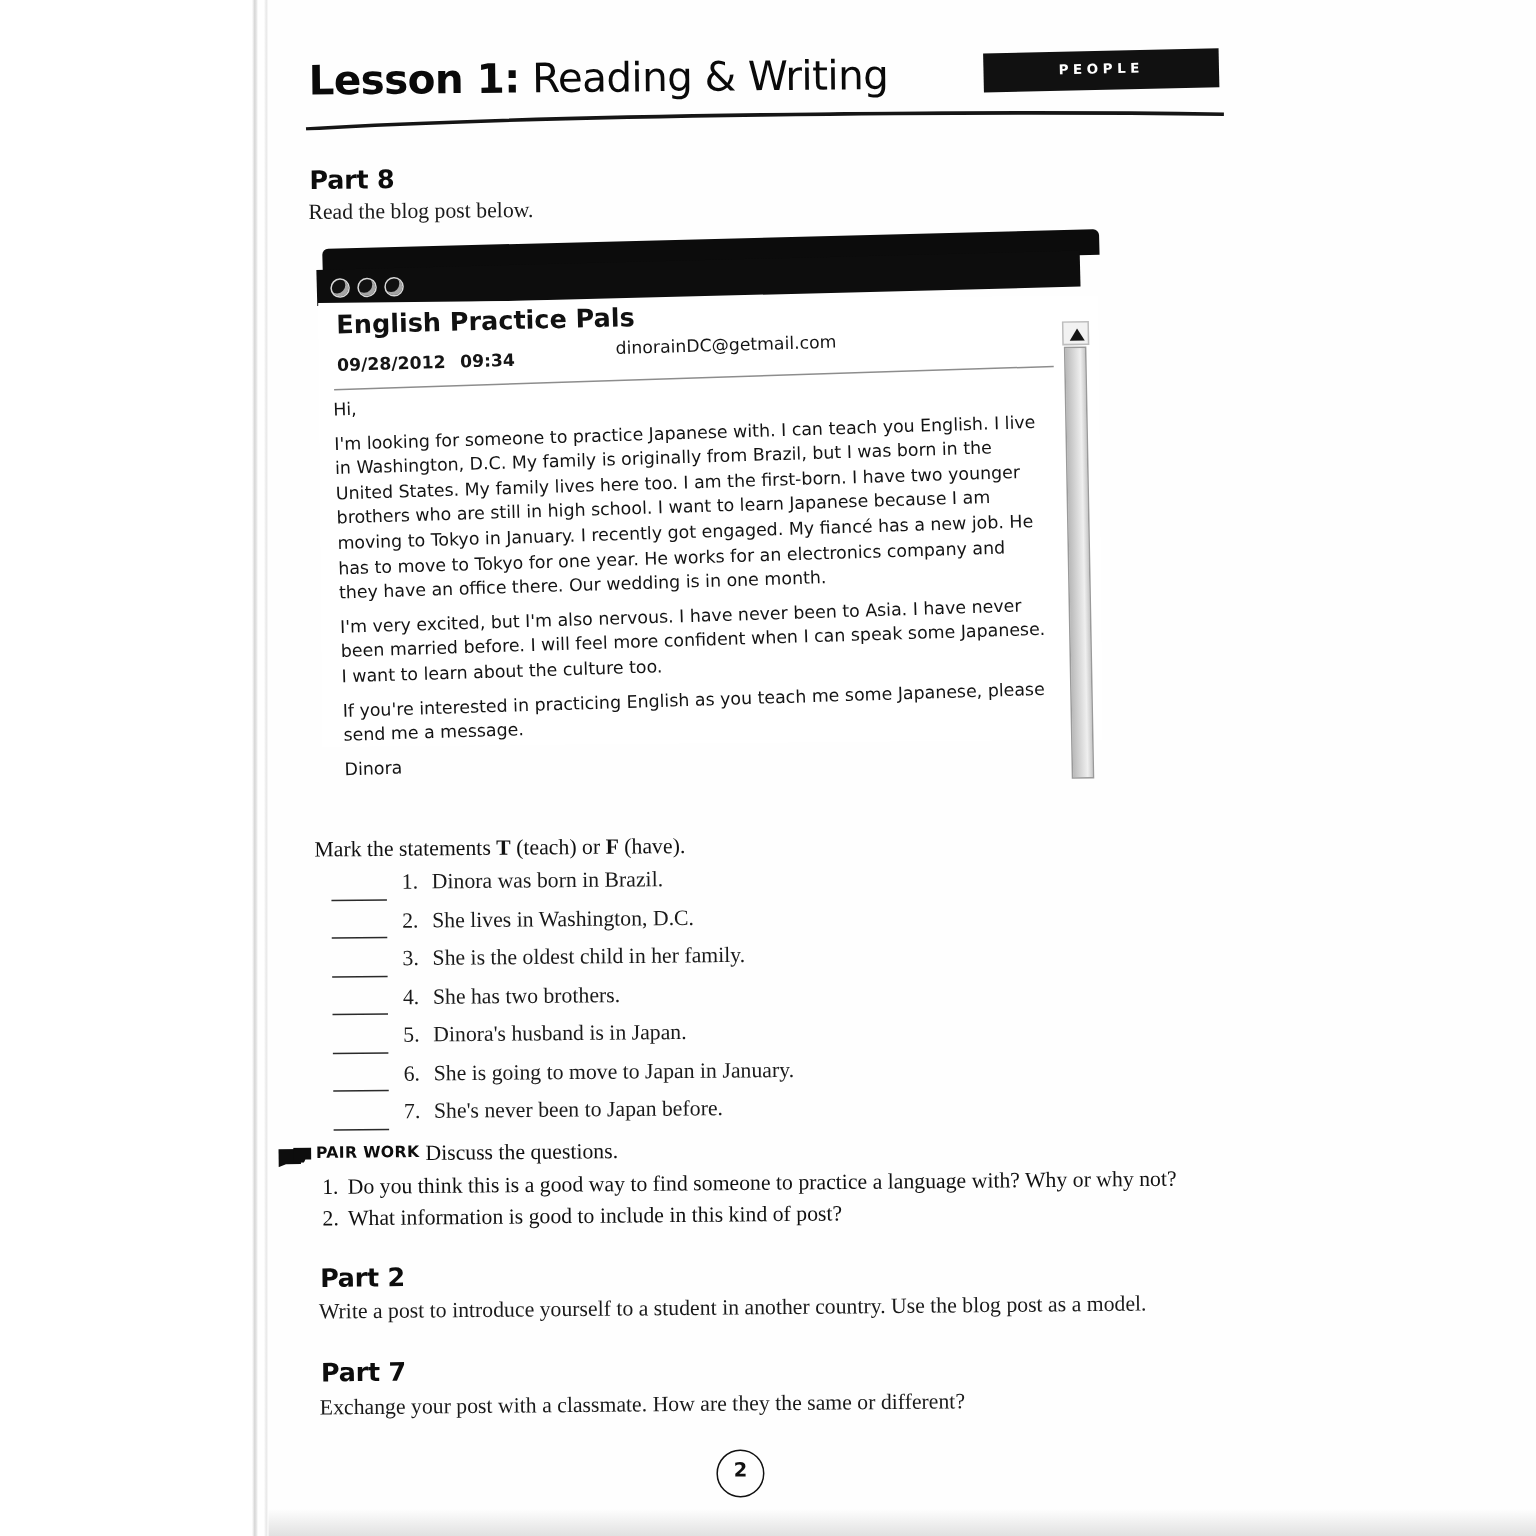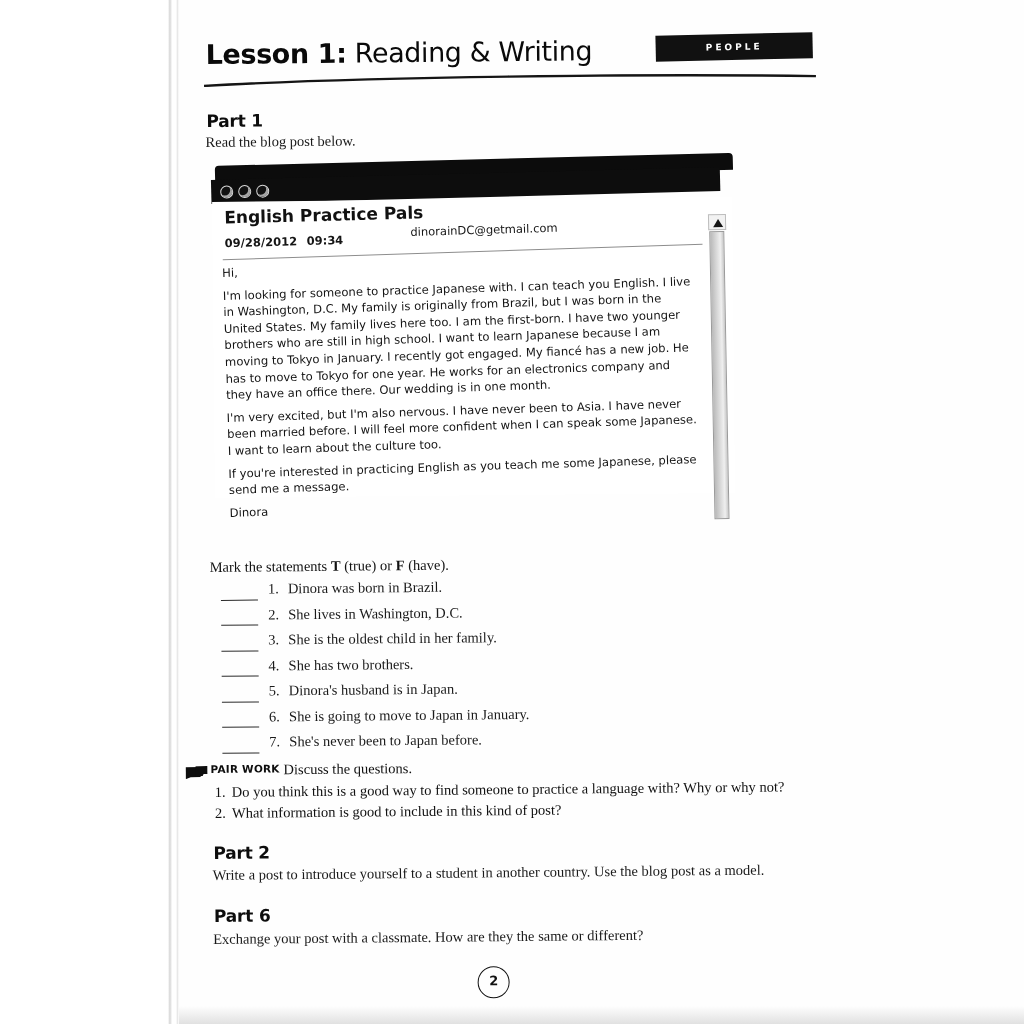--- a/index.html
+++ b/index.html
@@ -330,21 +330,21 @@
     <div class="head-rule">
       <svg width="616" height="9" viewBox="0 0 616 9">
         <path d="M2,8 C160,0 450,0 614,4" stroke="#151515" stroke-width="2.4" fill="none"></path>
       </svg>
     </div>
 
     <div class="people-tab">
       <span>PEOPLE</span>
     </div>
 
-    <div class="part-head" style="left:210px; top:108px;">Part 1</div>
+    <div class="part-head" style="left:210px; top:108px;">Part 8</div>
     <div class="body-line" style="left:209px; top:131px;">Read the blog post below.</div>
 
     <div class="blog-window">
       <div class="blog-topbar"></div>
       <div class="blog-chrome">
         <span class="dot d1"></span>
         <span class="dot d2"></span>
         <span class="dot d3"></span>
       </div>
 
@@ -369,21 +369,21 @@
         <div class="scrollbar">
           <div class="sb-arrow">
               <i></i>
             </div>
           <div class="sb-track"></div>
         </div>
       </div>
     </div>
 
     <div class="tf-intro">
-      <span>Mark the statements </span><b>T</b><span> (true) or </span><b>F</b><span> (have).</span>
+      <span>Mark the statements </span><b>T</b><span> (teach) or </span><b>F</b><span> (have).</span>
     </div>
 
     <div class="tf-list">
       <div class="tf-item">
         <span class="tf-blank"></span>
         <span class="tf-num">1.</span>
         <span class="tf-text">Dinora was born in Brazil.</span>
       </div>
       <div class="tf-item">
         <span class="tf-blank"></span>
@@ -431,19 +431,19 @@
     <div class="pw-q" style="left:212px; top:781px;">
       <span class="n">1.</span><span>Do you think this is a good way to find someone to practice a language with? Why or why not?</span>
     </div>
     <div class="pw-q" style="left:212px; top:802px;">
       <span class="n">2.</span><span>What information is good to include in this kind of post?</span>
     </div>
 
     <div class="part-head" style="left:210px; top:840px;text-align:right;">Part 2</div>
     <div class="body-line" style="left:209px; top:864px;">Write a post to introduce yourself to a student in another country. Use the blog post as a model.</div>
 
-    <div class="part-head" style="left:210px; top:903px;">Part 6</div>
+    <div class="part-head" style="left:210px; top:903px;">Part 7</div>
     <div class="body-line" style="left:209px; top:928px;">Exchange your post with a classmate. How are they the same or different?</div>
 
     <div class="pagenum">2</div>
 
   </div>
 </div>
 
 </body></html>

